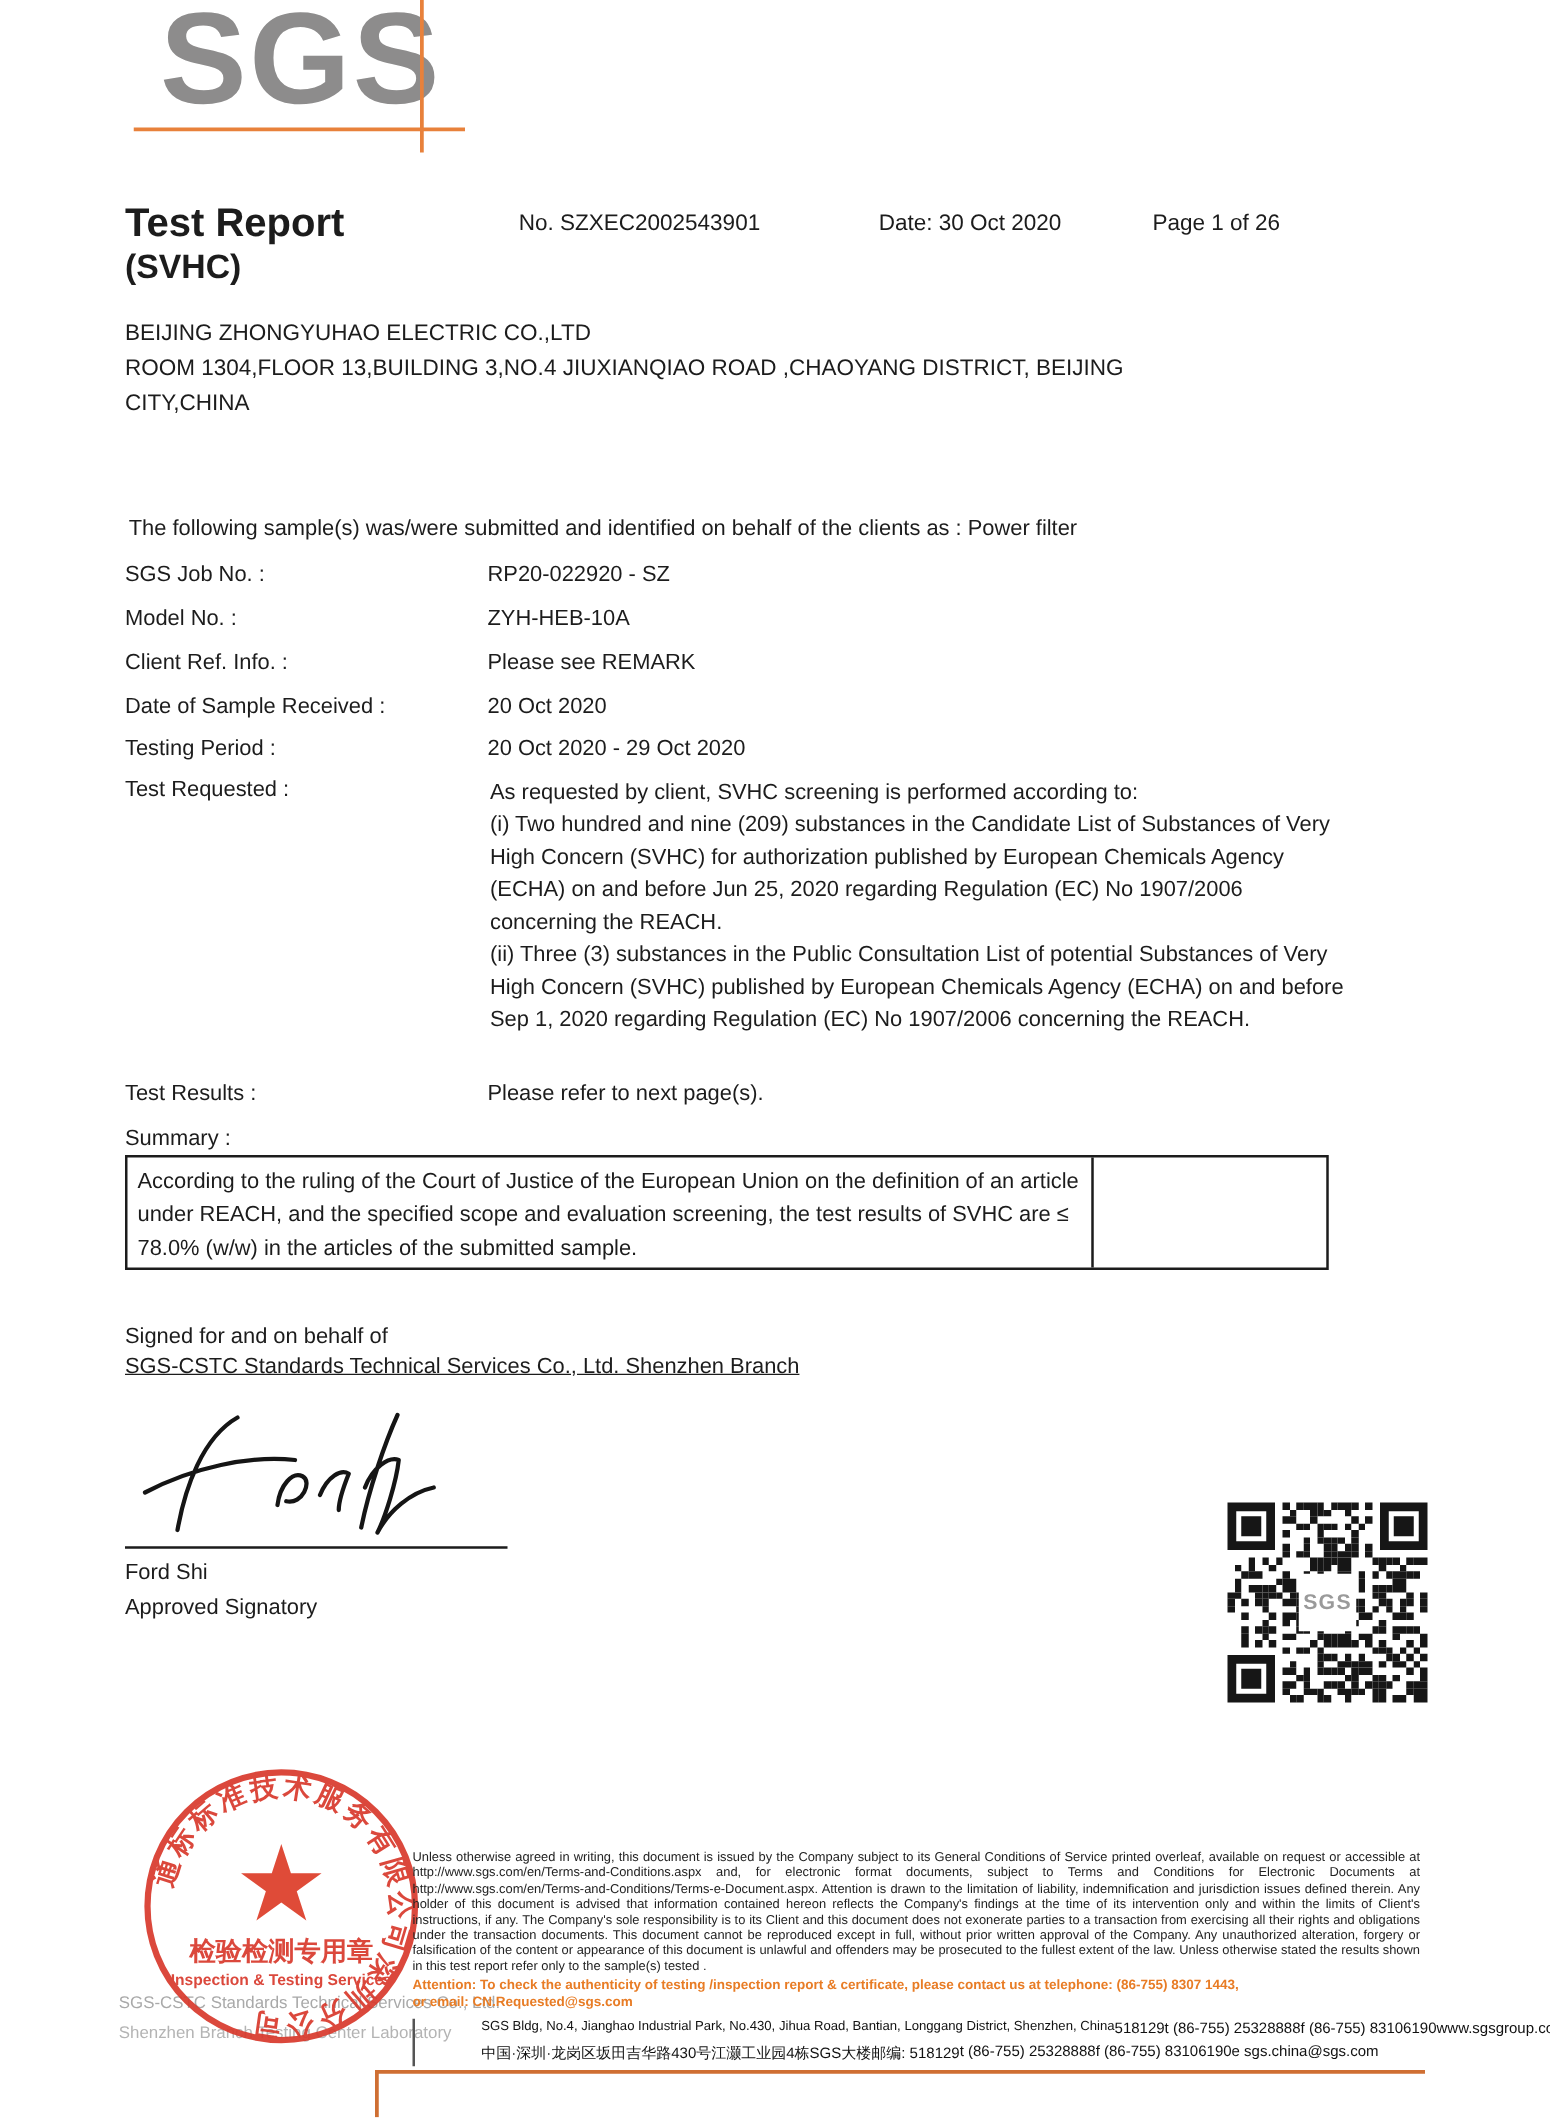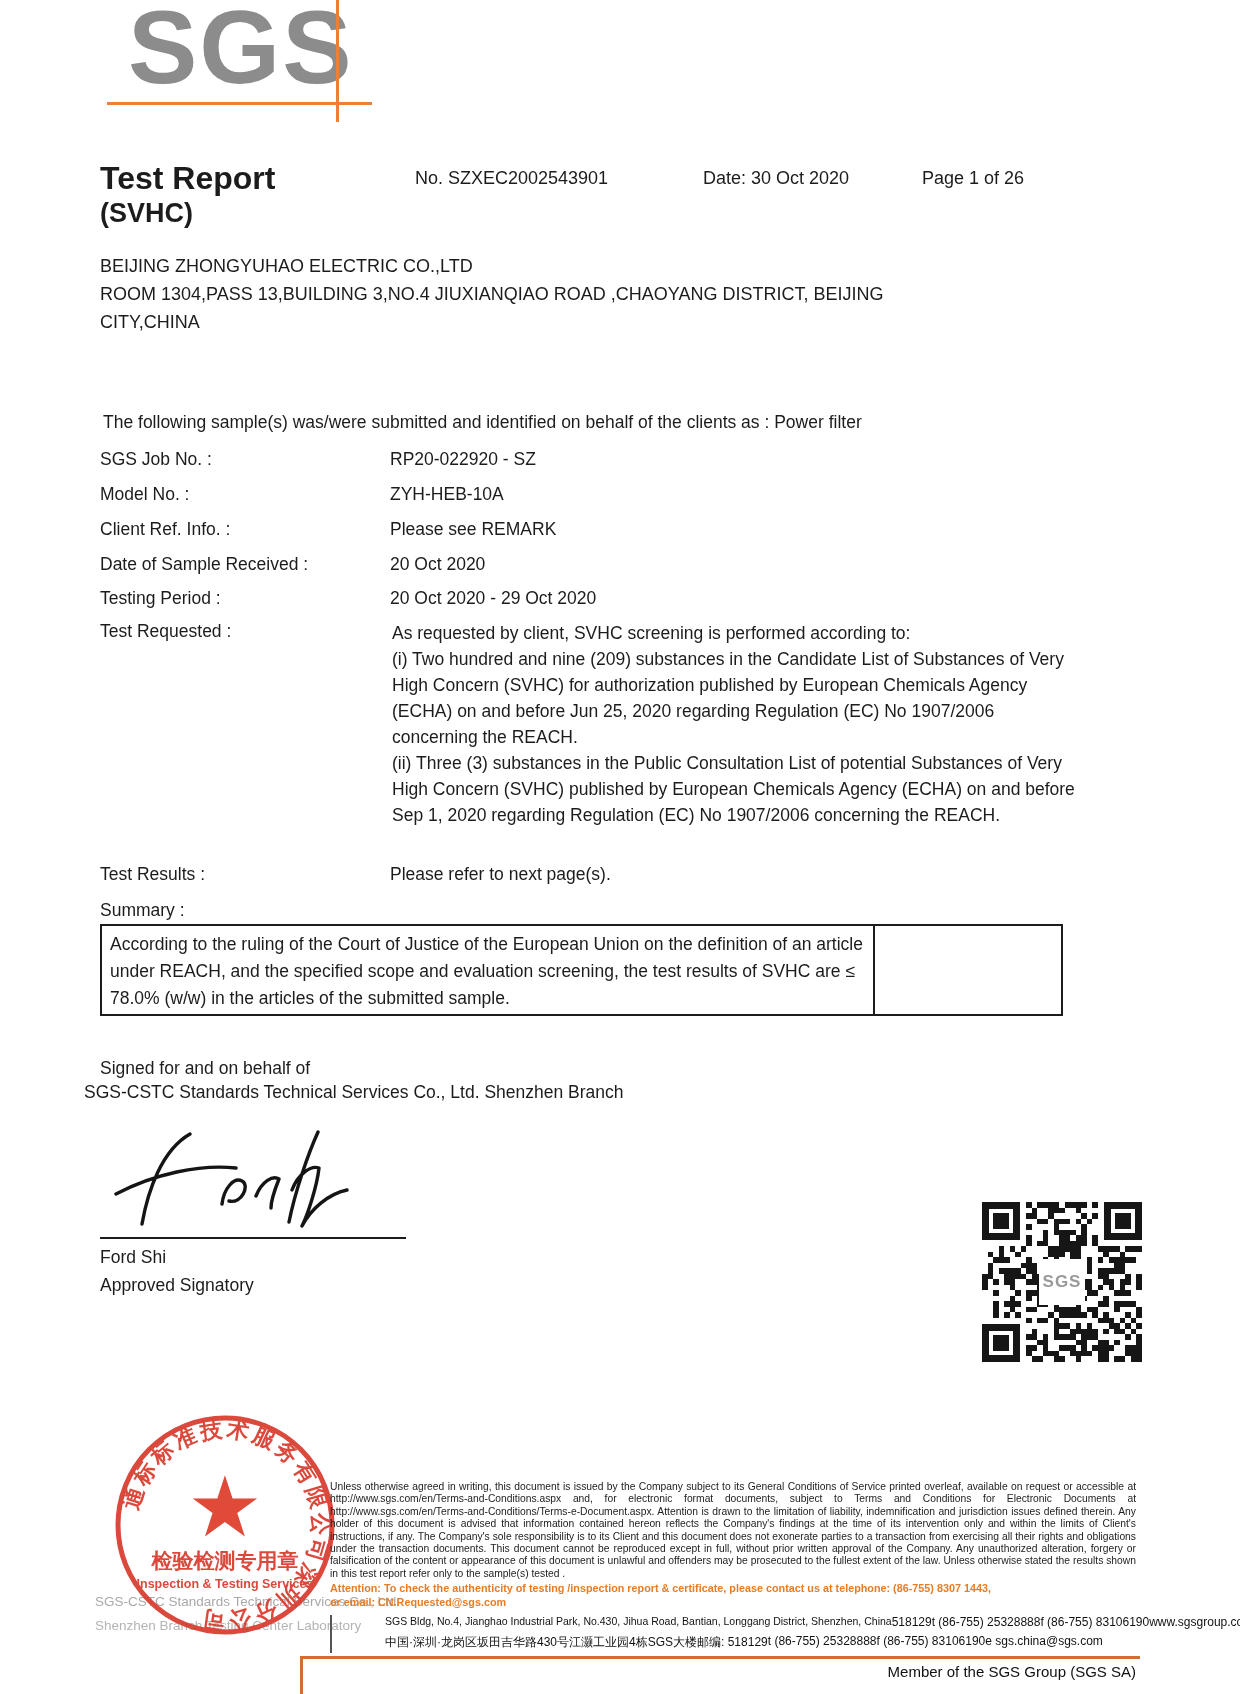--- a/index.html
+++ b/index.html
@@ -28,21 +28,21 @@
 
   .tr-par{left:392px;top:620px;width:692px;font-size:17.5px;line-height:26px;}
   .tr-par p{margin:0;}
 
   .sum-label{left:100px;top:900px;font-size:17.5px;}
   .sum-box{left:100px;top:924px;width:963px;height:92px;border:2px solid #1c1c1c;display:flex;box-sizing:border-box;}
   .sum-text{width:773px;padding:5px 10px 0 8px;font-size:17.5px;line-height:27px;box-sizing:border-box;border-right:2px solid #1c1c1c;}
   .sum-pass{flex:1;text-align:center;padding-top:10px;font-size:18px;}
 
   .signed1{left:100px;top:1058px;font-size:17.5px;}
-  .signed2{left:84px;top:1082px;font-size:17.5px;}
+  .signed2{left:100px;top:1082px;font-size:17.5px;text-decoration:underline;}
   .sig-svg{left:102px;top:1118px;}
   .sig-line{left:100px;top:1237px;width:306px;height:2px;background:#1c1c1c;}
   .sig-name{left:100px;top:1247px;font-size:17.5px;}
   .sig-title{left:100px;top:1275px;font-size:17.5px;}
 
   
   .qr{left:982px;top:1202px;width:160px;height:160px;}
   .qr-grid{position:absolute;inset:0;display:grid;grid-template-columns:repeat(29,1fr);grid-template-rows:repeat(29,1fr);}
   .qr-grid div.m{background:#161616;}
   .finder{position:absolute;width:38px;height:38px;border:7px solid #161616;box-sizing:border-box;background:#fff;}
@@ -77,21 +77,21 @@
   <div class="abs logo-hline"></div>
 
   <div class="abs title">Test Report</div>
   <div class="abs subtitle">(SVHC)</div>
   <div class="abs rep-no">No. SZXEC2002543901</div>
   <div class="abs rep-date">Date: 30 Oct 2020</div>
   <div class="abs rep-page">Page 1 of 26</div>
 
   <div class="abs client">
     <div>BEIJING ZHONGYUHAO ELECTRIC CO.,LTD</div>
-    <div>ROOM 1304,PASS 13,BUILDING 3,NO.4 JIUXIANQIAO ROAD ,CHAOYANG DISTRICT, BEIJING</div>
+    <div>ROOM 1304,FLOOR 13,BUILDING 3,NO.4 JIUXIANQIAO ROAD ,CHAOYANG DISTRICT, BEIJING</div>
     <div> CITY,CHINA</div>
   </div>
 
   <div class="abs intro">The following sample(s) was/were submitted and identified on behalf of the clients as : Power filter</div>
 
   <div class="abs flabel" style="top:449px">SGS Job No. :</div>
   <div class="abs fvalue" style="top:449px">RP20-022920 - SZ</div>
 
   <div class="abs flabel" style="top:484px">Model No. :</div>
   <div class="abs fvalue" style="top:484px">ZYH-HEB-10A</div>
@@ -1016,15 +1016,14 @@
       <span class="big">中国·深圳·龙岗区坂田吉华路430号江灏工业园4栋SGS大楼</span>
       <span class="big">邮编: 518129</span>
       <span class="big">t (86-755) 25328888</span>
       <span class="big">f (86-755) 83106190</span>
       <span class="big">e  sgs.china@sgs.com</span>
     </div>
   </div>
 
   <div class="abs foot-rule"></div>
   <div class="abs foot-tick"></div>
-  <div class="abs member">Member of the SGS Group (SGS SA)</div>
 
 </div>
 
 </body></html>

